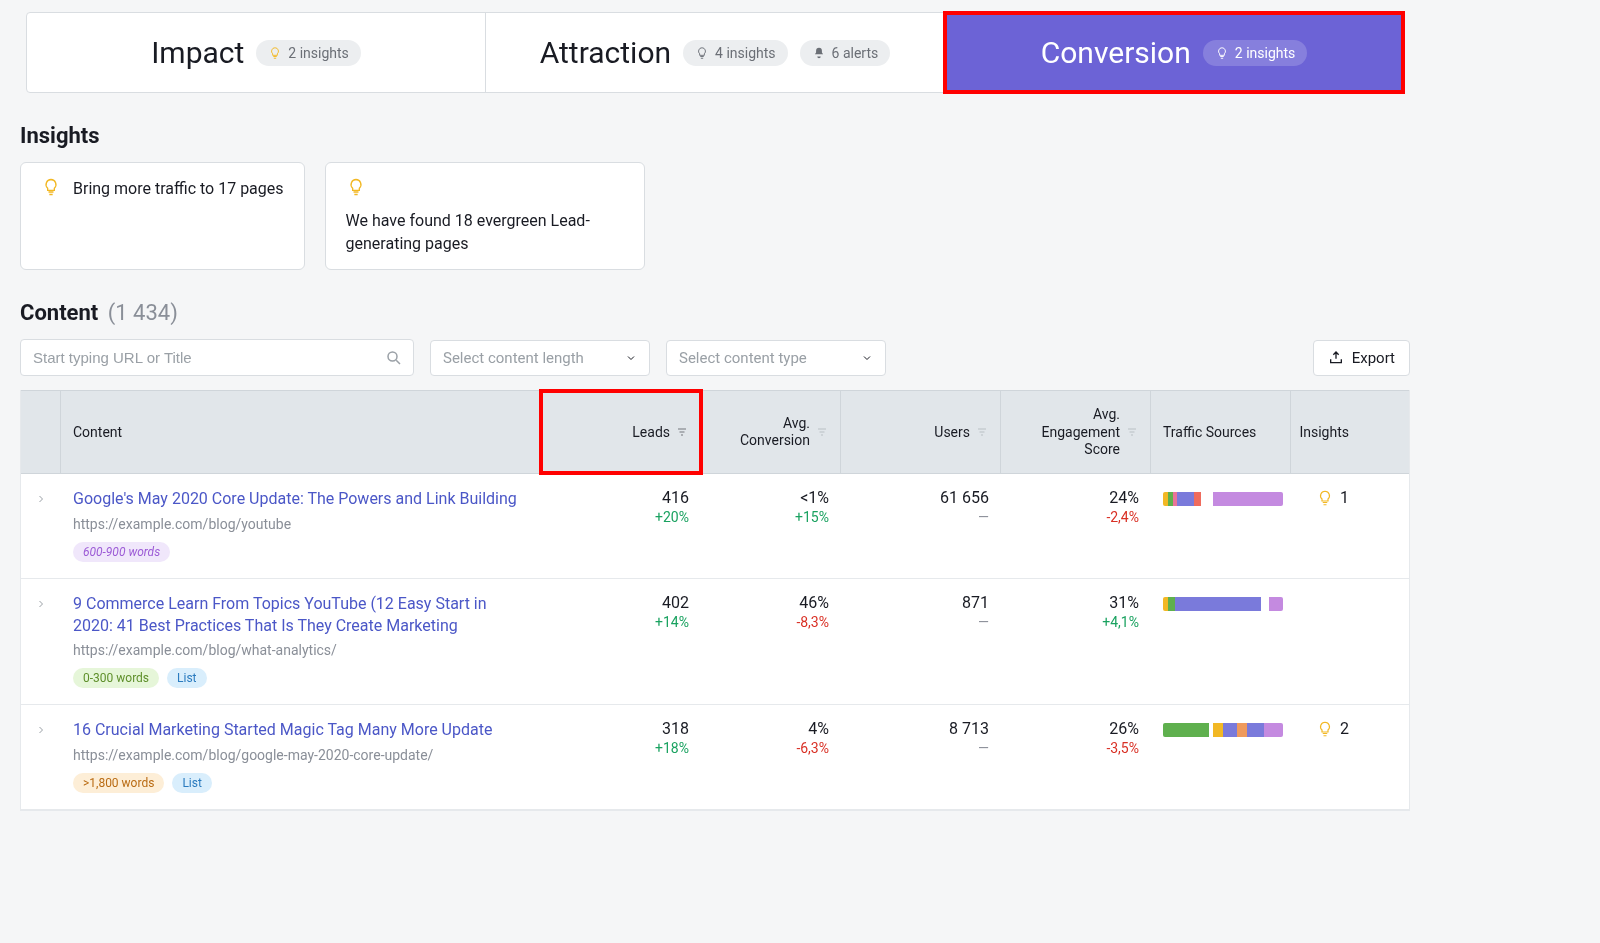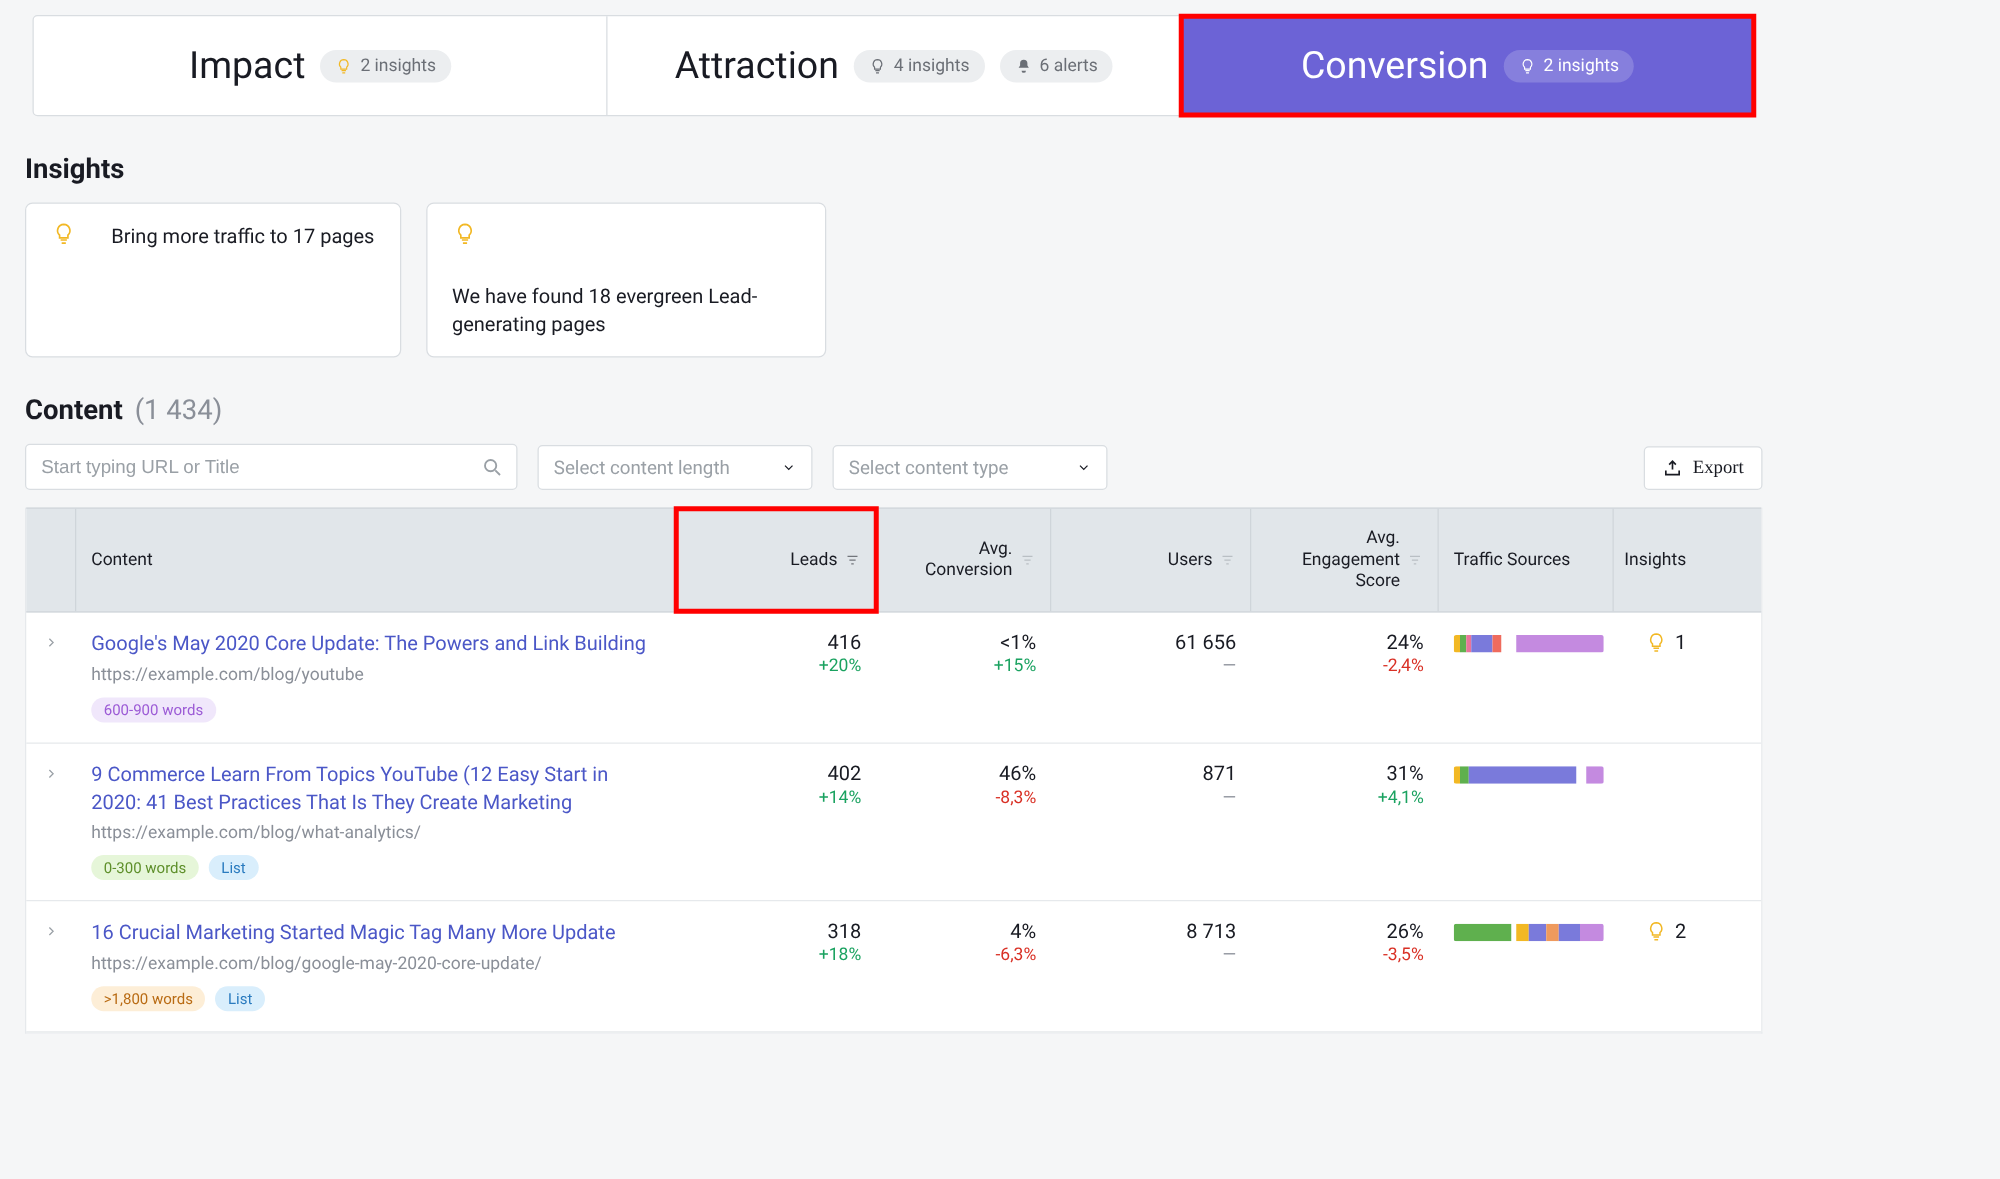--- a/index.html
+++ b/index.html
@@ -78,21 +78,21 @@
   
   .section-h { font-size:22px; font-weight:700; margin: 0 0 14px 0; }
   .insightCards { display:flex; gap:20px; margin-bottom: 30px; }
   .insightCard {
     background:var(--bg-white);
     border:1px solid var(--border);
     border-radius:6px;
     padding: 14px 20px;
     display:flex;
     align-items:flex-start;
-    gap:28px;
+    gap:12px;
     min-width:260px;
     cursor:pointer;
   }
   .insightCard .txt { font-size:16px; color:var(--text-dark); line-height:1.45; }
 
   
   .content-h { font-size:22px; font-weight:700; margin: 0 0 14px 0; }
   .content-h .count { font-weight:400; color: var(--text-light); margin-left:4px; }
 
   
@@ -123,21 +123,20 @@
   .chev { width:12px; height:12px; }
   .spacer { flex:1; }
   .exportBtn {
     display:inline-flex; align-items:center; gap:8px;
     border:1px solid var(--border);
     background:var(--bg-white);
     border-radius:4px;
     padding: 8px 14px;
     font-size:15px; color:var(--text-dark);
     cursor:pointer;
-    font-family:Liberation Serif, serif;
   }
 
   
   .table { border:1px solid var(--border-light); border-top: none; background:var(--bg-white);}
   .thead {
     display:grid;
     grid-template-columns: 40px 480px 160px 140px 160px 150px 140px 70px;
     background: var(--tbl-head-bg);
     border-top:1px solid var(--tbl-head-border);
     border-bottom:1px solid var(--tbl-head-border);
@@ -176,21 +175,21 @@
   .cell.right { text-align:right; }
   .expand {
     color:#9aa0a6; cursor:pointer; text-align:center; padding-top:4px;
   }
   .title-link { color: var(--blue-link); font-size:16px; line-height:1.35; cursor:pointer; }
   .url { color: var(--text-light); font-size:14px; margin-top:6px; }
   .tags { display:flex; gap:8px; margin-top:10px; }
   .tag {
     display:inline-block; font-size:12px; padding:3px 10px; border-radius:999px;
   }
-  .tag.purple { background:var(--tag-purple-bg); color:var(--tag-purple-fg); }
+  .tag.purple { background:var(--tag-purple-bg); color:var(--tag-purple-fg);font-style:italic; }
   .tag.green  { background:var(--tag-green-bg);  color:var(--tag-green-fg); }
   .tag.blue   { background:var(--tag-blue-bg);   color:var(--tag-blue-fg); }
   .tag.orange { background:var(--tag-orange-bg); color:var(--tag-orange-fg); }
 
   .metric .val { font-size:16px; color:var(--text-dark); }
   .metric .delta { font-size:14px; margin-top:2px; }
   .delta.up { color: var(--green); }
   .delta.down { color: var(--red); }
   .metric .dash { color: var(--text-light); }
 

